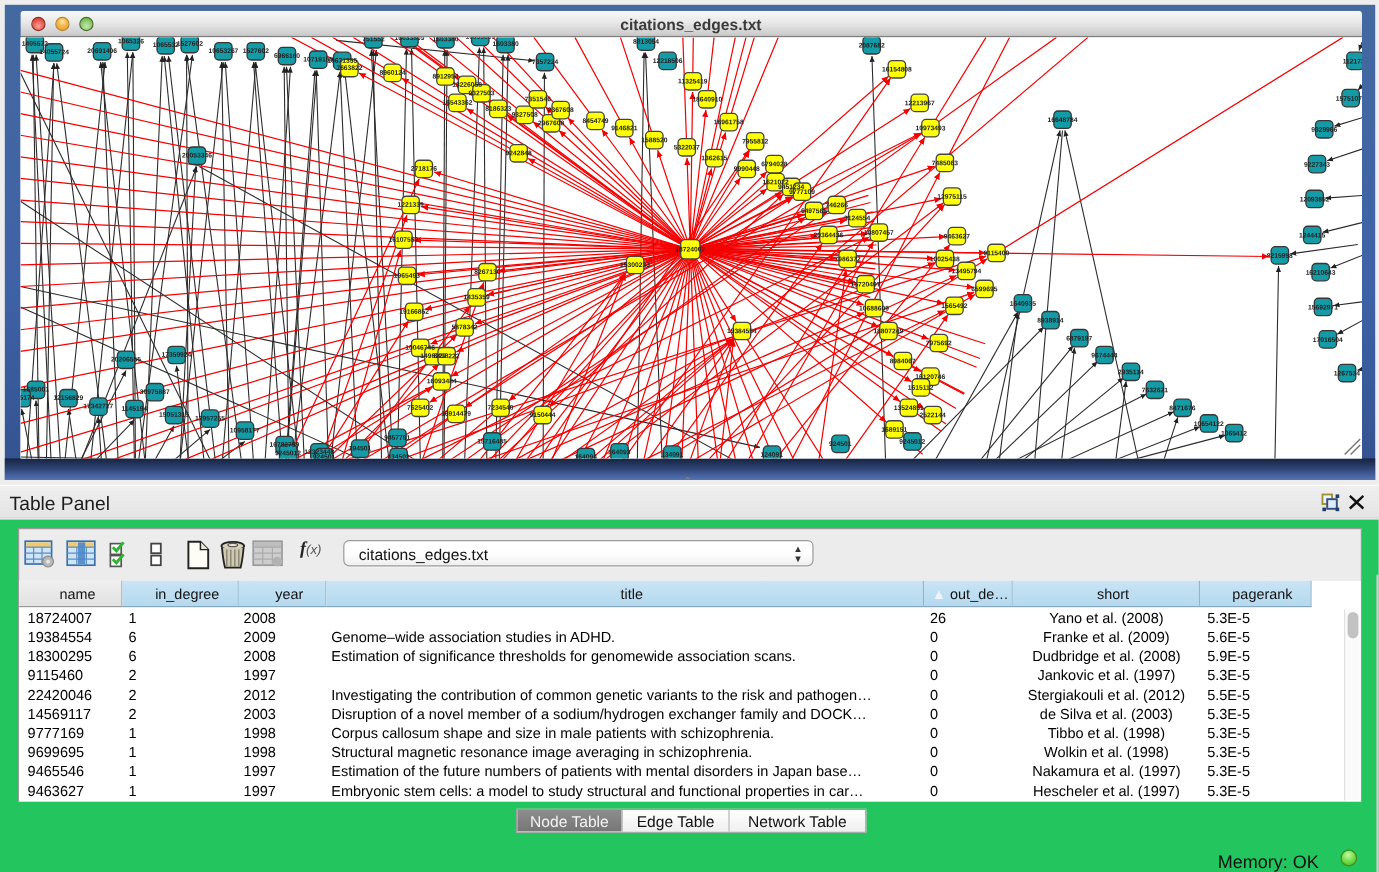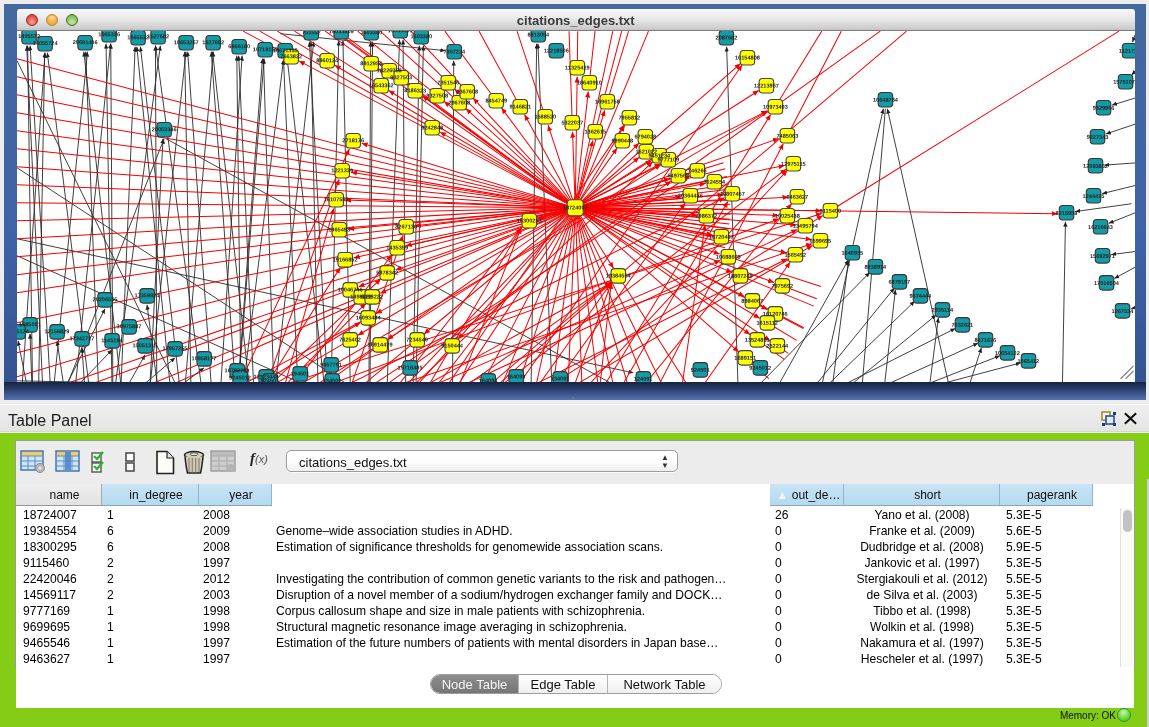--- a/index.html
+++ b/index.html
@@ -9,46 +9,46 @@
 #titlebar .title{position:absolute;left:0;right:0;top:3.5px;text-align:center;font-size:13px;font-weight:bold;color:#3a3a3a}
 .tl{position:absolute;top:5px;width:12px;height:12px;border-radius:50%}
 #tl-r{left:8.5px;background:radial-gradient(circle at 50% 68%,#f8a29a 0%,#e85a4c 55%,#c23a30 100%);border:1px solid #8f2f28}
 #tl-y{left:28.5px;background:radial-gradient(circle at 50% 30%,#ffe6ae 0%,#f5b94e 40%,#e09f2f 100%);border:1px solid #b8862d}
 #tl-g{left:48.5px;background:radial-gradient(circle at 50% 68%,#c8e7ae 0%,#8cc96c 55%,#5ea53f 100%);border:1px solid #46702c}
 #canvas{position:absolute;left:13px;top:27px;width:1117.5px;height:351px;background:#fff;overflow:hidden}
 #frame .botgrad{position:absolute;left:0;bottom:0;width:100%;height:18px;background:linear-gradient(180deg,#17233f 0%,#2a3f6d 40%,#4a66a4 85%,#5674b2 100%)}
 
 #tpbar{position:absolute;left:0;top:404px;width:1149px;height:28px;background:linear-gradient(180deg,#efefef,#e4e4e4);border-top:1px solid #fbfbfb;border-bottom:1px solid #d6d6d6}
 #tpbar .t{position:absolute;left:8px;top:7px;font-size:16px;color:#1c1c1c}
-#panel{position:absolute;left:0;top:433px;width:1149px;height:294px;background:#84cc16}
+#panel{position:absolute;left:0;top:433px;width:1149px;height:294px;background:#22c55e}
 #pbox{position:absolute;left:15px;top:7px;width:1120px;height:228px;border:1px solid #9b9b9b;background:#ececec}
 
 #tbar{position:absolute;left:0;top:4px;height:36px;width:100%}
 .ticon{position:absolute;top:5px}
 #combo{position:absolute;left:270px;top:5px;width:392px;height:22px;border:1px solid #9d9d9d;border-radius:5px;background:linear-gradient(180deg,#ffffff 0%,#fdfdfd 55%,#efefef 100%);box-shadow:0 1px 0 rgba(255,255,255,.7)}
 #combo .txt{position:absolute;left:12px;top:4px;font-size:13px;color:#111}
 #combo .spin{position:absolute;right:8px;top:3px;font-size:8px;color:#333;line-height:8px;text-align:center}
 
-#tbl{position:absolute;left:0px;top:43px;width:1118px;height:224px;background:#fff}
+#tbl{position:absolute;left:0px;top:43px;width:1118px;height:184px;background:#fff}
 .hrow{position:absolute;top:0;left:0;height:23px;width:100%;font-size:12px;color:#111}
 .hcell{position:absolute;top:0;height:22px;padding-left:12px;white-space:nowrap;overflow:hidden;background:linear-gradient(180deg,#c9e4f5,#b5d9ef);border-right:1px solid #8fb6cf;border-bottom:1px solid #86a8bf;text-align:center;line-height:22px}
 .hgray{background:linear-gradient(180deg,#efefef,#e2e2e2);border-right:1px solid #aaa;border-bottom:1px solid #999}
 .trow{position:relative;height:16px;font-size:12.1px;color:#000;white-space:nowrap}
 .trow span{position:absolute;top:1px}
 .c-name{left:7px} .c-deg{left:91px} .c-year{left:187px} .c-title{left:260px}
 .c-out{left:759px} .c-short{left:828px;width:156px;text-align:center} .c-pr{left:990px}
 #rows{position:absolute;top:23px;left:0;width:100%}
 #vsb{position:absolute;right:1px;top:24px;width:13px;height:159px;background:#fafafa;border-left:1px solid #e0e0e0}
 #vsb .thumb{position:absolute;left:1.5px;top:2px;width:9px;height:22px;border-radius:5px;background:#c2c2c2}
 
-#tabs{position:absolute;left:430px;top:241px;height:20px;display:flex;border:1px solid #9e9e9e;border-radius:10px;overflow:hidden;background:#fff}
+#tabs{position:absolute;left:430px;top:241px;height:20px;display:flex;border:1px solid #9e9e9e;border-radius:0;overflow:hidden;background:#fff}
 .tab{font-size:13px;text-align:center;line-height:19px;color:#111;background:linear-gradient(180deg,#ffffff,#efefef)}
 .tab.sel{background:linear-gradient(180deg,#8d8d8d,#767676);color:#f4f4f4}
 .tab+.tab{border-left:1px solid #b5b5b5}
-#mem{position:absolute;right:33px;top:277px;font-size:10px;color:#111}
+#mem{position:absolute;right:50px;top:277px;font-size:15px;color:#111}
 #memdot{position:absolute;right:18px;top:275px;width:14px;height:14px;border-radius:50%;background:radial-gradient(circle at 45% 30%,#c9f7a9 0%,#7ae04e 45%,#3db421 100%);border:1px solid #3c8f22}
 </style></head>
 <body>
 <div id="stage">
   <div id="frame">
     <div class="botgrad"></div>
     <div id="titlebar">
       <div class="tl" id="tl-r"></div>
         <div class="tl" id="tl-y"></div>
         <div class="tl" id="tl-g"></div>
@@ -706,20 +706,21 @@
         <div id="combo">
             <span class="txt">citations_edges.txt</span>
             <div class="spin">▲<br>▼</div>
           </div>
       </div>
       <div id="tbl">
         <div class="hrow">
           <div class="hcell hgray" style="left:0;width:86px">name</div>
           <div class="hcell" style="left:86px;width:97px">in_degree</div>
           <div class="hcell" style="left:183px;width:73px">year</div>
+          <div class="hcell" style="left:256px;width:498px">title</div>
           <div class="hcell" style="left:754px;width:74px;padding-left:4px"><span style="color:#eef4fa">▲</span> out_de…</div>
           <div class="hcell" style="left:828px;width:156px">short</div>
           <div class="hcell" style="left:984px;width:93px">pagerank</div>
         </div>
         <div id="rows">
 <div class="trow">
               <span class="c-name">18724007</span>
               <span class="c-deg">1</span>
               <span class="c-year">2008</span>
               <span class="c-out">26</span>
@@ -794,20 +795,21 @@
               <span class="c-year">1997</span>
               <span class="c-title">Estimation of the future numbers of patients with mental disorders in Japan base…</span>
               <span class="c-out">0</span>
               <span class="c-short">Nakamura et al. (1997)</span>
               <span class="c-pr">5.3E-5</span>
             </div>
 <div class="trow">
               <span class="c-name">9463627</span>
               <span class="c-deg">1</span>
               <span class="c-year">1997</span>
+              <span class="c-title">Embryonic stem cells: a model to study structural and functional properties in car…</span>
               <span class="c-out">0</span>
               <span class="c-short">Hescheler et al. (1997)</span>
               <span class="c-pr">5.3E-5</span>
             </div>
         </div>
         <div id="vsb">
             <div class="thumb"></div>
           </div>
       </div>
     </div>

